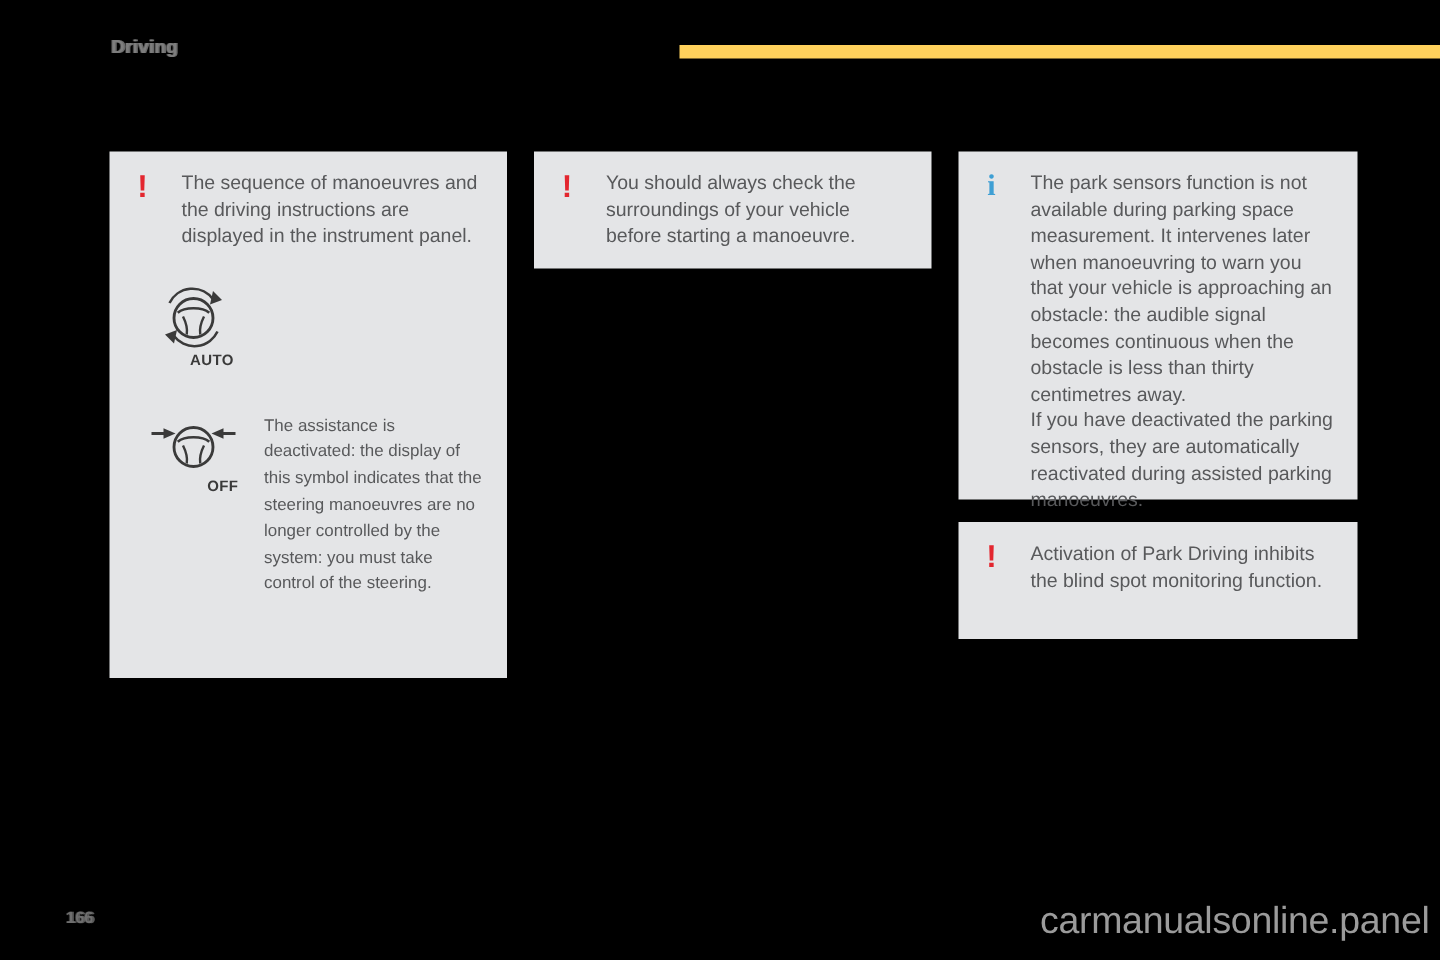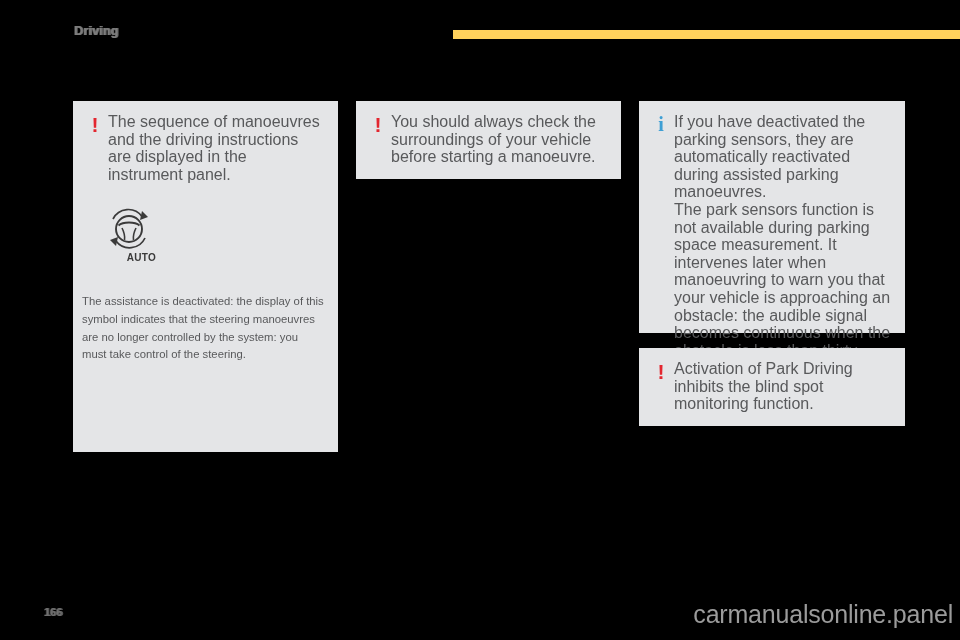--- a/index.html
+++ b/index.html
@@ -66,23 +66,24 @@
     color: #e3262f;
     font-size: 21px;
   }
   .note-icon.info {
     color: #3e9fd4;
     font-size: 20px;
     font-family: "Liberation Serif", serif;
   }
   .note-text {
     flex: 1 1 auto;
-    font-size: 16px;
+    font-size: 13px;
     line-height: 17.6px;
     color: #58595b;
+    margin-left: 13px;
   }
   .note-text p { margin: 0; }
 
   
   #box-driving-display {
     left: 73px;
     top: 101px;
     width: 265px;
     height: 351px;
     padding: 12px 14px 0 9px;
@@ -202,41 +203,59 @@
           <path d="M16.5 18.5 C21 14.5 33 14.5 37.5 18.5" fill="none" stroke="#3a3a3a" stroke-width="1.8"></path>
           <path d="M20 21 C23 27 23 30 22.5 33" fill="none" stroke="#3a3a3a" stroke-width="1.6"></path>
           <path d="M34 21 C31 27 31 30 31.5 33" fill="none" stroke="#3a3a3a" stroke-width="1.6"></path>
         </svg>
         <div class="sym-label">AUTO</div>
       </div>
     </div>
   </div>
 
   <div class="symbol-block" style="margin-top:30px;">
+    <div class="symbol-cell">
+      <div>
+        <svg class="sym-svg" width="60" height="40" viewBox="0 0 60 40">
+
+          <circle cx="30" cy="20" r="13" fill="none" stroke="#3a3a3a" stroke-width="1.9"></circle>
+          <path d="M19.5 16.5 C24 12.5 36 12.5 40.5 16.5" fill="none" stroke="#3a3a3a" stroke-width="1.8"></path>
+          <path d="M23 19 C26 25 26 28 25.5 31" fill="none" stroke="#3a3a3a" stroke-width="1.6"></path>
+          <path d="M37 19 C34 25 34 28 34.5 31" fill="none" stroke="#3a3a3a" stroke-width="1.6"></path>
+
+          <line x1="2" y1="11" x2="15" y2="11" stroke="#3a3a3a" stroke-width="1.9"></line>
+          <polygon points="18,11 10,7.5 10,14.5" fill="#3a3a3a"></polygon>
+
+          <line x1="58" y1="11" x2="45" y2="11" stroke="#3a3a3a" stroke-width="1.9"></line>
+          <polygon points="42,11 50,7.5 50,14.5" fill="#3a3a3a"></polygon>
+        </svg>
+        <div class="sym-label">OFF</div>
+      </div>
+    </div>
     <div class="symbol-desc">
       <p>The assistance is deactivated: the display of this symbol indicates that the steering manoeuvres are no longer controlled by the system: you must take control of the steering.</p>
     </div>
   </div>
 </div>
 
 <div class="note-box" id="box-check-surroundings">
   <div class="note-row">
     <div class="note-icon warn">!</div>
     <div class="note-text">
       <p>You should always check the surroundings of your vehicle before starting a manoeuvre.</p>
     </div>
   </div>
 </div>
 
 <div class="note-box" id="box-park-sensors">
   <div class="note-row">
     <div class="note-icon info">i</div>
     <div class="note-text">
+      <p>The park sensors function is not available during parking space measurement. It intervenes later when manoeuvring to warn you that your vehicle is approaching an obstacle: the audible signal becomes continuous when the obstacle is less than thirty centimetres away.</p>
       <p>If you have deactivated the parking sensors, they are automatically reactivated during assisted parking manoeuvres.</p>
-      <p>The park sensors function is not available during parking space measurement. It intervenes later when manoeuvring to warn you that your vehicle is approaching an obstacle: the audible signal becomes continuous when the obstacle is less than thirty centimetres away.</p>
     </div>
   </div>
 </div>
 
 <div class="note-box" id="box-blind-spot">
   <div class="note-row">
     <div class="note-icon warn">!</div>
     <div class="note-text">
       <p>Activation of Park Driving inhibits the blind spot monitoring function.</p>
     </div>

